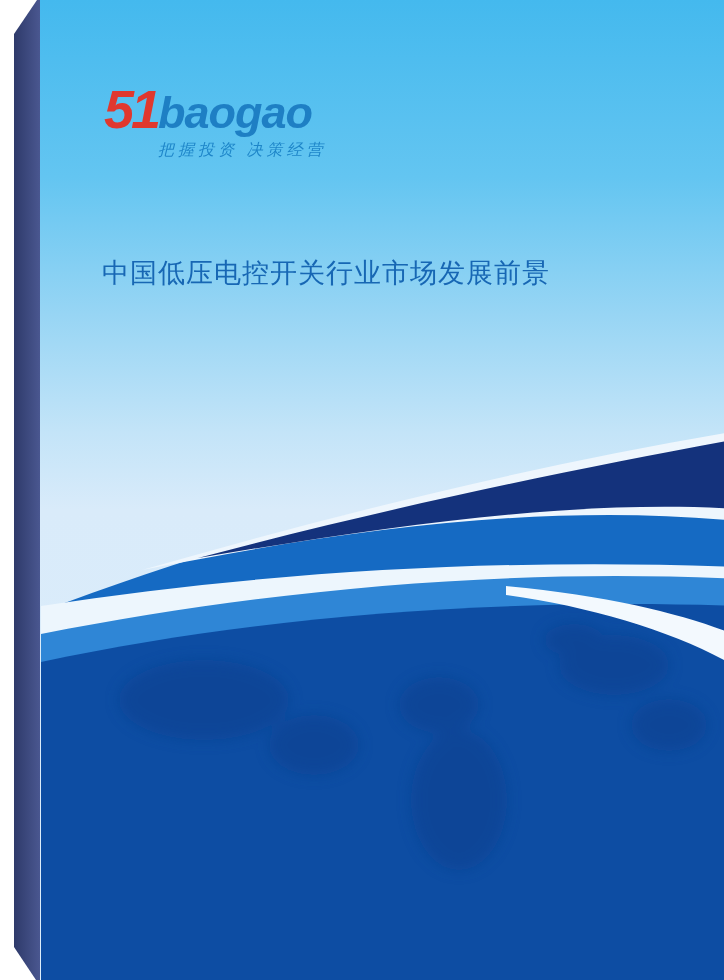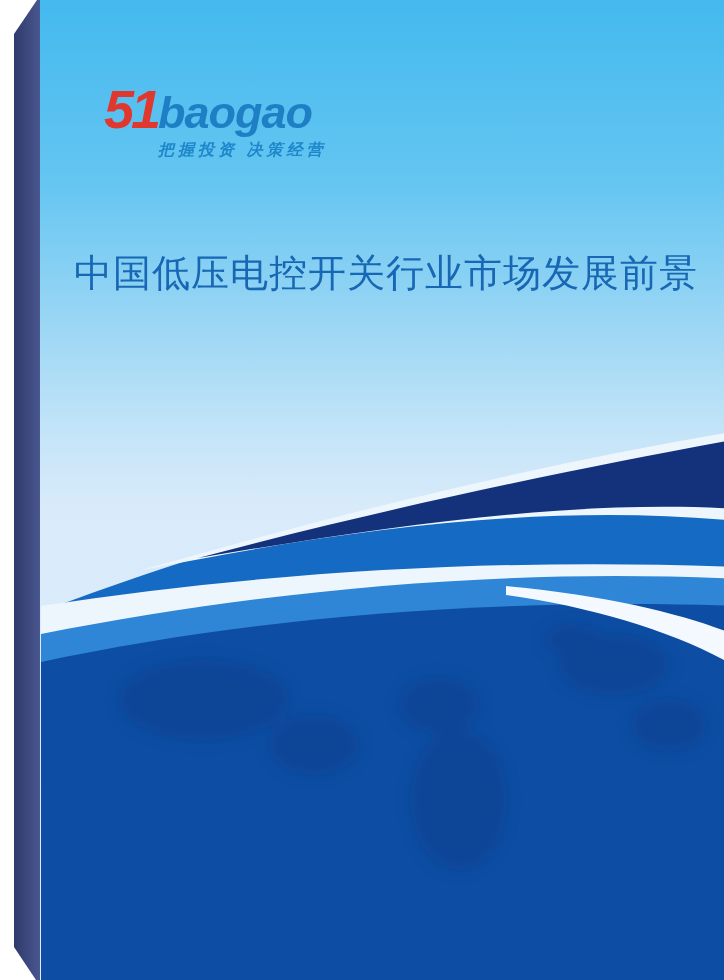--- a/index.html
+++ b/index.html
@@ -11,27 +11,27 @@
     background:#ffffff;
     margin-left:14px;
   }
   .cover svg{position:absolute;left:0;top:0;display:block;}
   
   .logo{position:absolute;left:90px;top:82px;z-index:5;line-height:1;}
   .logo-row{font-style:italic;font-weight:bold;white-space:nowrap;}
   .logo-red{color:#e0382e;font-size:54px;letter-spacing:-3px;}
   .logo-blue{color:#1e7fc4;font-size:45px;letter-spacing:-1px;}
   .tagline{
-    color:#1e86c9;font-style:italic;font-weight:bold;
+    color:#1e86c9;font-style:italic;font-weight:normal;
     font-size:16px;letter-spacing:4px;margin:6px 0 0 54px;white-space:nowrap;
   }
   
   .title{
-    position:absolute;left:60px;top:246px;z-index:5;margin:0;
-    color:#1767b4;font-size:38px;font-weight:normal;
+    position:absolute;left:88px;top:246px;z-index:5;margin:0;
+    color:#1767b4;font-size:27px;font-weight:normal;
     line-height:54px;letter-spacing:1px;white-space:nowrap;
   }
   .title span{display:block;}
 </style>
 </head>
 <body>
 
 <div class="cover">
 
   <svg width="724" height="980" viewBox="0 0 724 980" xmlns="http://www.w3.org/2000/svg">

